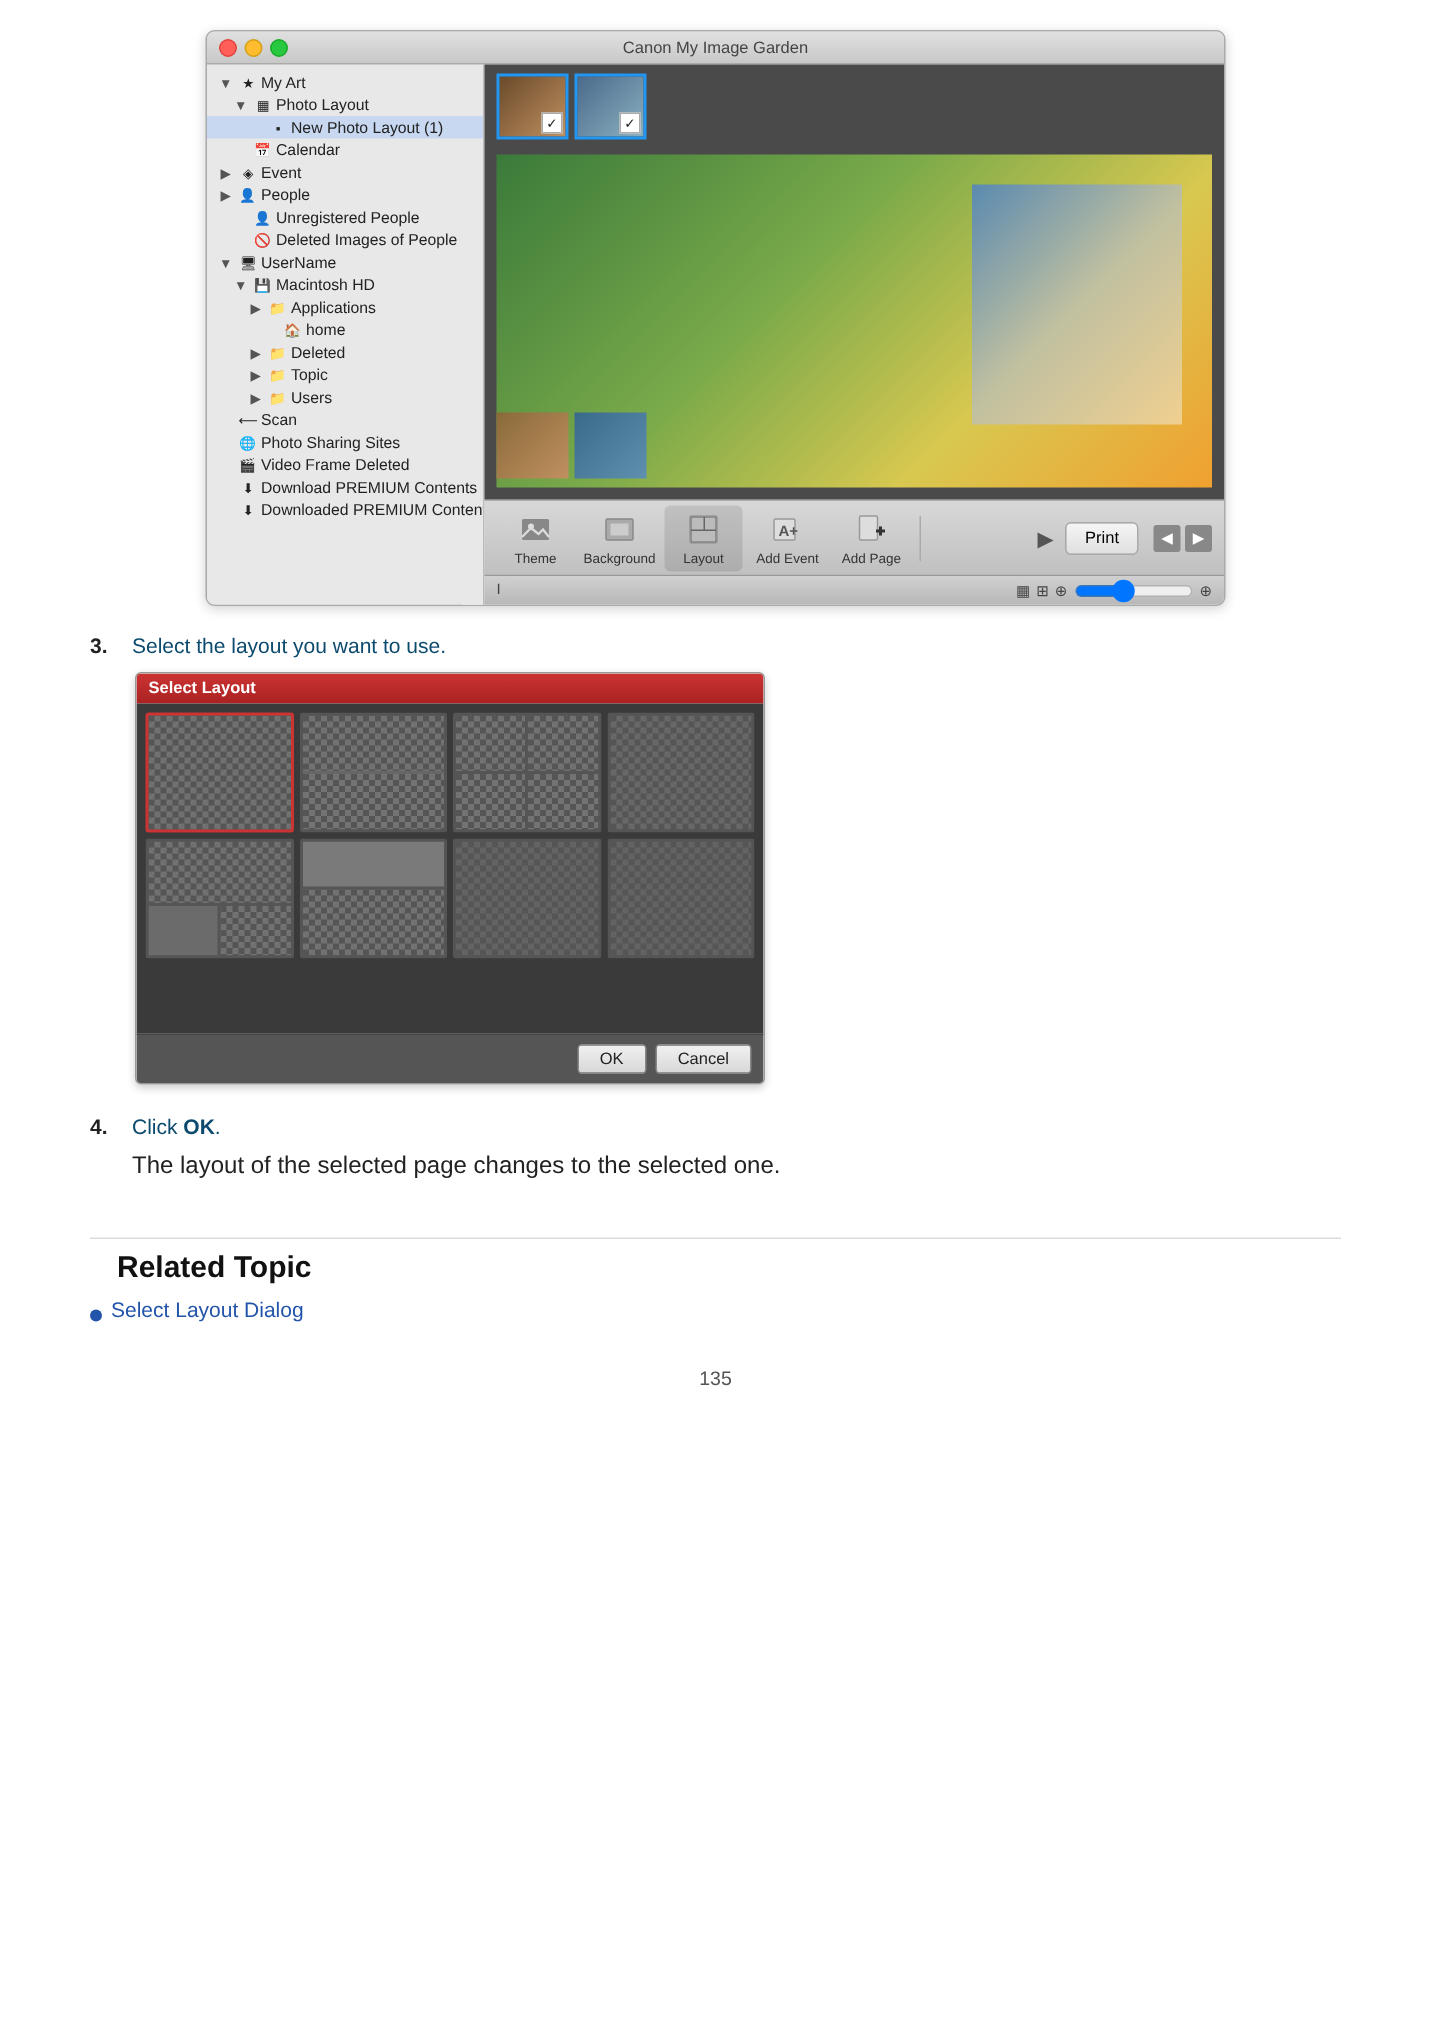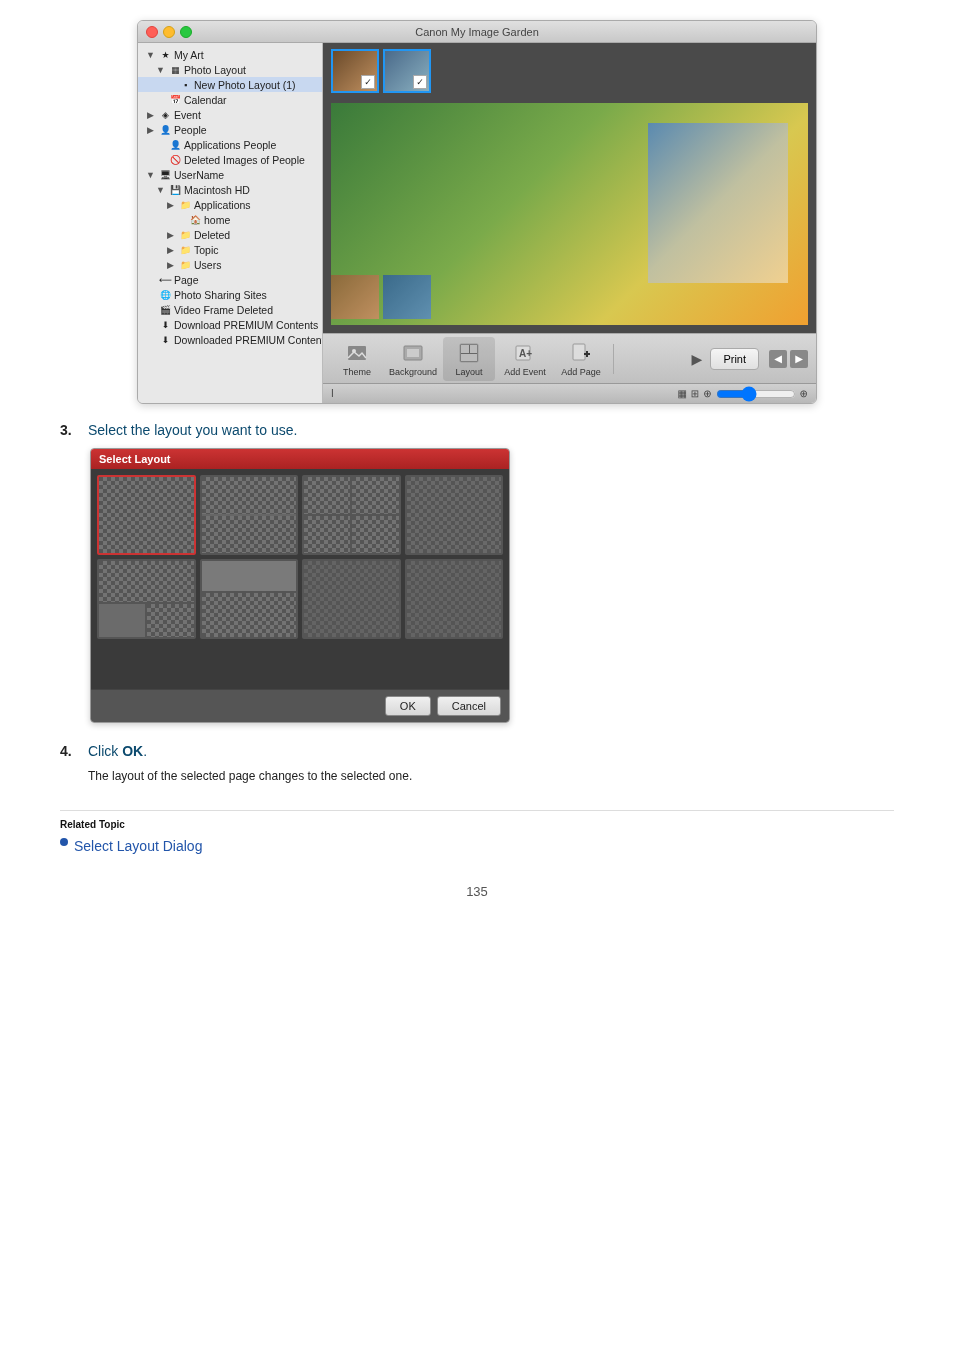--- a/index.html
+++ b/index.html
@@ -353,40 +353,41 @@
       border-radius: 3px;
       cursor: pointer;
       border: 1px solid #888;
       background: linear-gradient(to bottom, #f0f0f0, #d8d8d8);
       color: #222;
     }
 
     
     .step4-text {
       margin-left: 28px;
-      font-size: 12px;
+      font-size: 16px;
       color: #222;
-      margin-bottom: 27px;
+      margin-bottom: 38px;
     }
 
     
     .related-topic-section {
       margin-top: 20px;
       padding-top: 8px;
       border-top: 1px solid #ddd;
     }
     .related-topic-title {
-      font-size: 10px;
+      font-size: 20px;
       font-weight: bold;
       margin-bottom: 8px;
       color: #111;
+      margin-left: 18px;
     }
     .related-link {
       display: flex;
-      align-items: flex-start;
+      align-items: flex-end;
       gap: 6px;
       font-size: 14px;
       color: #2255aa;
       text-decoration: none;
       cursor: pointer;
     }
     .link-dot {
       width: 8px;
       height: 8px;
       background: #2255aa;
@@ -471,21 +472,21 @@
           <span>Event</span>
         </div>
         <div class="si-row si-indent-0">
           <span class="si-icon-sm triangle">▶</span>
           <span class="si-icon-sm">👤</span>
           <span>People</span>
         </div>
         <div class="si-row si-indent-1">
           <span class="si-icon-sm" style="width:13px"></span>
           <span class="si-icon-sm">👤</span>
-          <span>Applications People</span>
+          <span>Unregistered People</span>
         </div>
         <div class="si-row si-indent-1">
           <span class="si-icon-sm" style="width:13px"></span>
           <span class="si-icon-sm">🚫</span>
           <span>Deleted Images of People</span>
         </div>
         <div class="si-row si-indent-0">
           <span class="si-icon-sm triangle">▼</span>
           <span class="si-icon-sm">🖥</span>
           <span>UserName</span>
@@ -516,21 +517,21 @@
           <span>Topic</span>
         </div>
         <div class="si-row si-indent-2">
           <span class="si-icon-sm triangle">▶</span>
           <span class="si-icon-sm">📁</span>
           <span>Users</span>
         </div>
         <div class="si-row si-indent-0">
           <span class="si-icon-sm" style="width:13px"></span>
           <span class="si-icon-sm">⟵</span>
-          <span>Page</span>
+          <span>Scan</span>
         </div>
         <div class="si-row si-indent-0">
           <span class="si-icon-sm" style="width:13px"></span>
           <span class="si-icon-sm">🌐</span>
           <span>Photo Sharing Sites</span>
         </div>
         <div class="si-row si-indent-0">
           <span class="si-icon-sm" style="width:13px"></span>
           <span class="si-icon-sm">🎬</span>
           <span>Video Frame Deleted</span>

